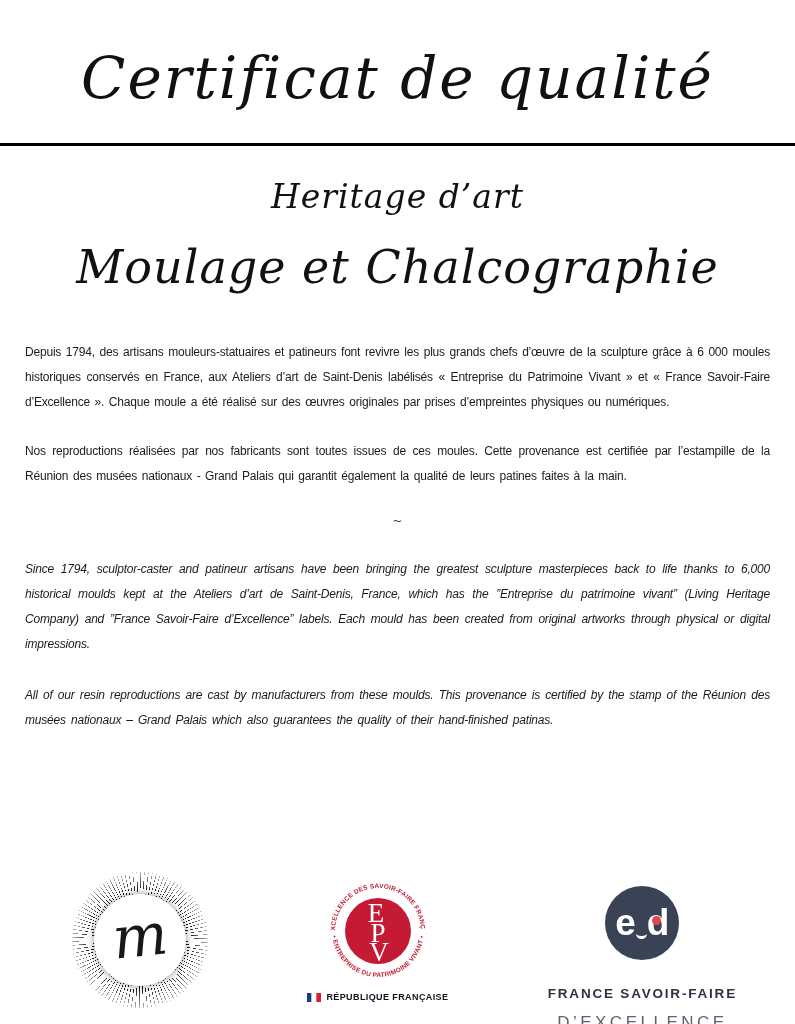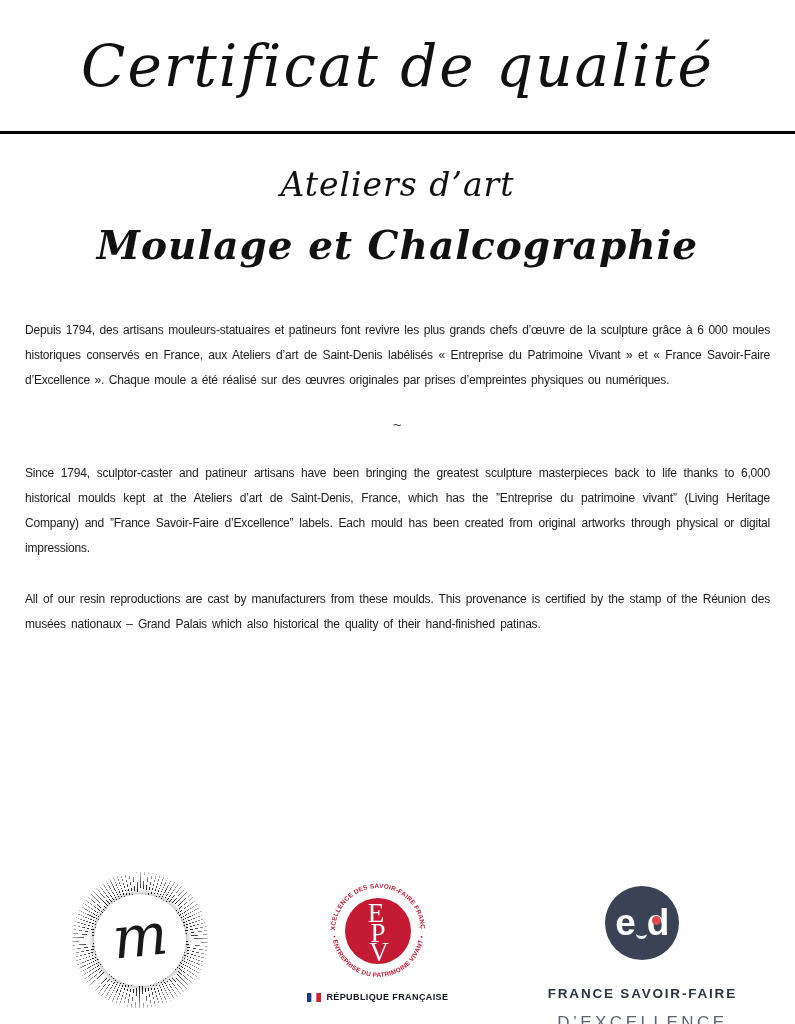--- a/index.html
+++ b/index.html
@@ -4,21 +4,21 @@
 <style>
   * { margin: 0; padding: 0; box-sizing: border-box; }
   html, body { background: #ffffff; }
   body {
     width: 795px; height: 1024px;
     overflow: hidden;
     font-family: "Liberation Sans", sans-serif;
     color: #1a1a1a;
     position: relative;
   }
-  .page { width: 795px; height: 820px; padding-top: 16px; }
+  .page { width: 795px; height: 820px; padding-top: 28px; }
 
   
   .script {
     font-family: "DejaVu Serif", serif;
     font-style: italic;
     font-weight: normal;
     text-align: center;
     color: #111;
   }
   .title-main {
@@ -32,42 +32,42 @@
     margin-top: 15px;
     width: 100%;
   }
   .subtitle-1 {
     margin-top: 28px;
     font-size: 33px;
     line-height: 46px;
     letter-spacing: 1px;
   }
   .subtitle-2 {
-    margin-top: 10px;
-    font-size: 39px;
+    margin-top: 20px;
+    font-size: 46px;
     line-height: 54px;
     letter-spacing: 1px;
-    font-weight: bold;
   }
 
   
   .body-text {
     margin-top: 46px;
     padding: 0 25px;
   }
   .para {
     text-align: justify;
     font-size: 12px;
     line-height: 25px;
     letter-spacing: -0.2px;
     word-spacing: 1.5px;
     color: #1b1b1b;
   }
   .para.fr { margin-bottom: 24px; }
   .para.en {
+    font-style: italic;
     word-spacing: 2px;
     margin-bottom: 26px;
   }
   .tilde-sep {
     text-align: center;
     font-size: 15px;
     color: #333;
     margin: 6px 0 28px 0;
     line-height: 16px;
   }
@@ -188,29 +188,30 @@
   }
 </style>
 </head>
 <body>
 
 <div class="page">
 
   <header>
     <h1 class="script title-main">Certificat de qualité</h1>
     <hr class="title-divider">
-    <h2 class="script subtitle-1">Ateliers d’art</h2>
+    <h2 class="script subtitle-1">Heritage d’art</h2>
     <h2 class="script subtitle-2">Moulage et Chalcographie</h2>
   </header>
 
   <main class="body-text">
     <p class="para fr">Depuis 1794, des artisans mouleurs-statuaires et patineurs font revivre les plus grands chefs d’œuvre de la sculpture grâce à 6 000 moules historiques conservés en France, aux Ateliers d’art de Saint-Denis labélisés « Entreprise du Patrimoine Vivant » et « France Savoir-Faire d’Excellence ». Chaque moule a été réalisé sur des œuvres originales par prises d’empreintes physiques ou numériques.</p>
+    <p class="para fr">Nos reproductions réalisées par nos fabricants sont toutes issues de ces moules. Cette provenance est certifiée par l’estampille de la Réunion des musées nationaux - Grand Palais qui garantit également la qualité de leurs patines faites à la main.</p>
     <div class="tilde-sep">~</div>
     <p class="para en">Since 1794, sculptor-caster and patineur artisans have been bringing the greatest sculpture masterpieces back to life thanks to 6,000 historical moulds kept at the Ateliers d’art de Saint-Denis, France, which has the ”Entreprise du patrimoine vivant” (Living Heritage Company) and ”France Savoir-Faire d’Excellence” labels. Each mould has been created from original artworks through physical or digital impressions.</p>
-    <p class="para en">All of our resin reproductions are cast by manufacturers from these moulds. This provenance is certified by the stamp of the Réunion des musées nationaux – Grand Palais which also historical the quality of their hand-finished patinas.</p>
+    <p class="para en">All of our resin reproductions are cast by manufacturers from these moulds. This provenance is certified by the stamp of the Réunion des musées nationaux – Grand Palais which also guarantees the quality of their hand-finished patinas.</p>
   </main>
 
   <footer class="logos-row">
 
     <div class="rmn-logo">
       <div class="rmn-rays"></div>
       <div class="rmn-fade"></div>
       <div class="rmn-disc">
         <span class="rmn-m">m</span>
       </div>

